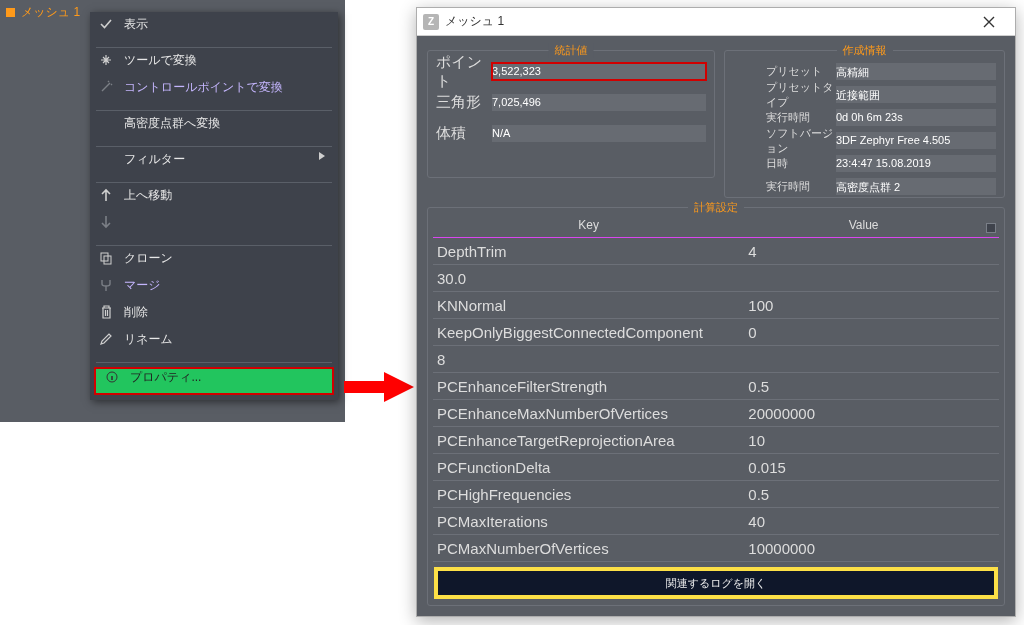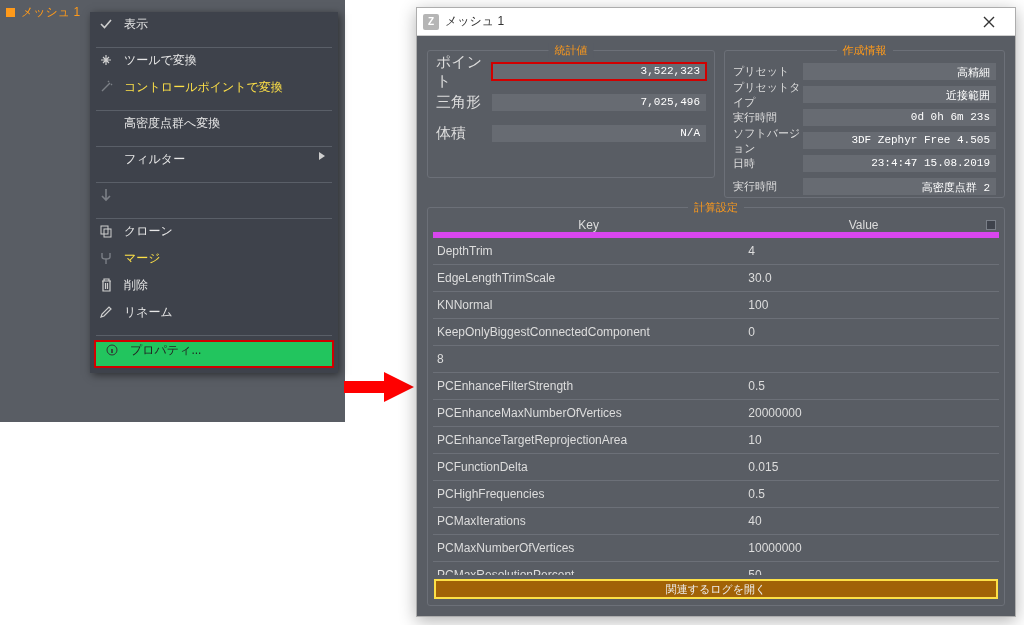--- a/index.html
+++ b/index.html
@@ -41,21 +41,21 @@
     padding: 4px 0;
   }
   .ctx-item {
     display: flex;
     height: 27px;
     padding: 0 12px 0 8px;
     color: #e7e7e7;
     cursor: pointer;
     gap: 10px;
   }
-  .ctx-item.disabled { color: #fde047; cursor: default; font-family: Liberation Serif, serif; }
+  .ctx-item.disabled { color: #c4b5fd; cursor: default; font-family: Liberation Serif, serif; }
   .ctx-item .ico {
     width: 16px; height: 16px;
     display: flex; align-items: center; justify-content: center;
     color: #cfcfcf;
     flex-shrink: 0;
   }
   .ctx-item.disabled .ico { color: #7b7f86; }
   .ctx-item .txt { flex: 1; white-space: nowrap; }
   .ctx-item .sub { color: #aaa; font-size: 10px; margin-left: auto; }
   .ctx-sep {
@@ -137,43 +137,43 @@
     font-size: 11px;
     white-space: nowrap;
   }
 
   .stats-row, .info-row {
     display: flex; align-items: center;
     height: 21px;
     margin-bottom: 2px;
   }
   .stat-label { width: 56px; color: #ddd; font-size: 15px; }
-  .info-label { width: 70px; color: #ddd; font-size: 11px; }
+  .info-label { width: 70px; color: #ddd; font-size: 11px; margin-left: 33px; }
   .stat-val, .info-val {
     flex: 1;
     height: 17px;
     background: #676b72;
     color: #fff;
-    text-align: right;
+    text-align: left;
     padding: 2px 6px 0 0;
-    font-family: Liberation Mono, monospace;
+    font-family: Liberation Sans, sans-serif;
     font-size: 11px;
   }
   .stat-val.hl { outline: 2px solid #d10000; outline-offset: -1px; }
 
   
   .cs-inner {
     position: absolute;
     inset: 10px 5px 30px 5px;
   }
   .cs-head {
     display: flex;
     height: 20px;
     color: #ddd;
-    border-bottom: 6px solid #d946ef;
+    border-bottom: 1px solid #d946ef;
   }
   .cs-head .k { width: 55%; text-align: center; }
   .cs-head .v { flex: 1; text-align: center; }
   .cs-head .sq {
     width: 16px;
     display: flex; align-items: center; justify-content: center;
   }
   .cs-head .sq span {
     width: 10px; height: 10px;
     background: #3f434c;
@@ -183,34 +183,34 @@
     position: absolute;
     top: 20px; bottom: 0; left: 0; right: 0;
     overflow: hidden;
   }
   .cs-row {
     display: flex;
     height: 27px;
     align-items: center;
     border-bottom: 1px solid #6c7078;
     color: #ddd;
-    font-size: 12px;
+    font-size: 15px;
   }
   .cs-row .k { width: 55%; padding-left: 4px; font-family: "Segoe UI", sans-serif; }
   .cs-row .v { flex: 1; padding-left: 4px; }
 
   .log-btn {
     position: absolute;
     left: 6px; right: 6px; bottom: 6px;
-    height: 20px;
-    background: #a16207;
+    height: 32px;
+    background: #0f172a;
     color: #eee;
     display: flex; align-items: center; justify-content: center;
     cursor: pointer;
-    border: 2px solid #fde047;
+    border: 4px solid #fde047;
     font-size: 11px;
   }
 
   svg { overflow: visible; }
 </style>
 </head>
 <body>
 
 <div class="left-area">
   <div class="tree-label">
@@ -257,20 +257,28 @@
       <span class="ico"></span>
       <span class="txt">フィルター</span>
       <span class="sub">
         <svg width="8" height="10" viewBox="0 0 8 10">
             <path d="M1 1 L7 5 L1 9 Z" fill="#cfcfcf"></path>
           </svg>
       </span>
     </div>
     <div class="ctx-sep"></div>
 
+    <div class="ctx-item">
+      <span class="ico">
+        <svg width="12" height="14" viewBox="0 0 12 14">
+            <path d="M6 13 V2 M2 6 L6 2 L10 6" stroke="currentColor" stroke-width="1.6" fill="none"></path>
+          </svg>
+      </span>
+      <span class="txt">上へ移動</span>
+    </div>
     <div class="ctx-item disabled">
       <span class="ico">
         <svg width="12" height="14" viewBox="0 0 12 14">
             <path d="M6 1 V12 M2 8 L6 12 L10 8" stroke="currentColor" stroke-width="1.6" fill="none"></path>
           </svg>
       </span>
     </div>
     <div class="ctx-sep"></div>
 
     <div class="ctx-item">
@@ -394,21 +402,20 @@
           <div class="sq">
               <span></span>
             </div>
         </div>
         <div class="cs-rows" id="cs-rows">
             <div class="cs-row">
               <div class="k">DepthTrim</div>
               <div class="v">4</div>
             </div>
             <div class="cs-row">
-              <div class="k">EdgeLengthTrimScale</div>
               <div class="v">30.0</div>
             </div>
             <div class="cs-row">
               <div class="k">KNNormal</div>
               <div class="v">100</div>
             </div>
             <div class="cs-row">
               <div class="k">KeepOnlyBiggestConnectedComponent</div>
               <div class="v">0</div>
             </div>

